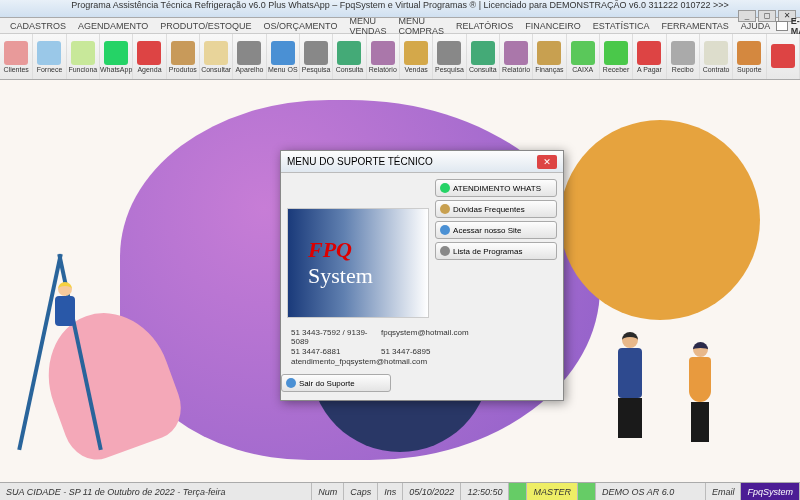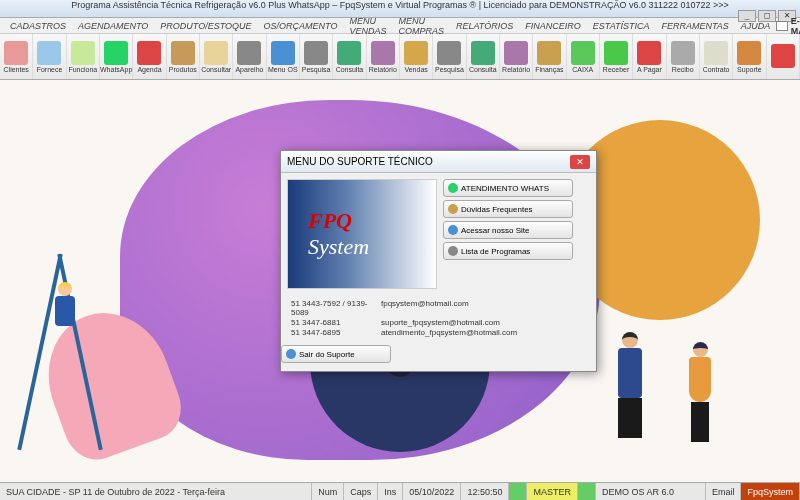--- a/index.html
+++ b/index.html
@@ -6,21 +6,21 @@
 body { width:800px; height:500px; background:#e8e8e8; overflow:hidden; position:relative; }
 
 
 .titlebar { height:18px; background:linear-gradient(#e8f0f8,#d0e0f0); display:flex; align-items:center; padding:0 4px; font-size:9px; color:#333; border-bottom:1px solid #aaa;flex-direction:column; }
 .titlebar .app-icon { width:12px; height:12px; background:#0a0; margin-right:4px; border-radius:2px; }
 .titlebar .winbtns { margin-left:auto; display:flex; gap:2px; }
 .titlebar .winbtn { width:18px; height:12px; background:#ddd; border:1px solid #999; font-size:8px; text-align:center; line-height:10px; cursor:pointer; }
 
 
 .menubar { height:16px; background:#f0f0f0; display:flex; font-size:9px; color:#444; align-items:center; padding:0 4px; border-bottom:1px solid #ccc; }
-.menubar .mitem { padding:0 6px; cursor:pointer;font-style:italic; }
+.menubar .mitem { padding:0 6px; cursor:pointer; }
 .menubar .email { margin-left:auto; display:flex; align-items:center; gap:3px; font-weight:bold; color:#333; }
 .menubar .email .mail-icon { width:14px;height:10px; background:#fff; border:1px solid #888; position:relative; }
 
 
 .toolbar { height:46px; background:linear-gradient(#f8f8f8,#e8e8e8); display:flex; border-bottom:1px solid #aaa; overflow:hidden; }
 .tbtn { width:38px; display:flex; flex-direction:column; align-items:center; justify-content:center; font-size:7px; color:#333; border-right:1px solid #ddd; cursor:pointer; }
 .tbtn .ticon { width:24px; height:24px; border-radius:3px; margin-bottom:1px; }
 
 
 .canvas { position:absolute; top:80px; left:0; right:0; bottom:18px; background:#faf6f2; overflow:hidden; }
@@ -39,35 +39,35 @@
 .person-m { position:absolute; right:150px; bottom:30px; width:40px; height:120px; }
 .person-m .head{width:16px;height:16px;background:#e8b88a;border-radius:50%;margin:0 auto;border-top:5px solid #2a2a2a;}
 .person-m .body{width:24px;height:50px;background:#2e4a8f;margin:0 auto;border-radius:4px;}
 .person-m .legs{width:24px;height:40px;background:#1a1a1a;margin:0 auto;}
 .person-f { position:absolute; right:80px; bottom:30px; width:40px; height:110px; }
 .person-f .head{width:15px;height:15px;background:#e8b88a;border-radius:50%;margin:0 auto;border-top:6px solid #2a2a4a;}
 .person-f .body{width:22px;height:45px;background:#e89a3e;margin:0 auto;border-radius:4px 4px 12px 12px;}
 .person-f .legs{width:18px;height:40px;background:#1a1a1a;margin:0 auto;}
 
 
-.dialog { position:absolute; left:280px; top:150px; width:317px; background:#f0f0f0; border:1px solid #888; box-shadow:2px 2px 10px rgba(0,0,0,0.4); }
+.dialog { position:absolute; left:280px; top:150px; width:284px; background:#f0f0f0; border:1px solid #888; box-shadow:2px 2px 10px rgba(0,0,0,0.4); }
 .dialog .dtitle { height:22px; background:linear-gradient(#fdfdfd,#e0e8f0); font-size:10px; padding:4px 6px; border-bottom:1px solid #bbb; display:flex; align-items:center; }
 .dialog .dtitle .dclose { margin-left:auto; width:20px; height:14px; background:#d44; color:#fff; text-align:center; line-height:14px; font-size:9px; cursor:pointer; border-radius:2px; }
 .dialog .dbody { display:flex; padding:6px; gap:6px; }
-.logo-box { width:150px; height:110px; background:linear-gradient(90deg,#1a3a7a 0%,#6080b0 40%,#fff 100%); display:flex; flex-direction:column; justify-content:center; padding-left:20px; border:1px solid #ccc; }
+.logo-box { width:150px; height:110px; background:linear-gradient(90deg,#1a3a7a 0%,#6080b0 40%,#fff 100%); display:flex; flex-direction:column; justify-content:center; padding-left:20px; border:1px solid #ccc;margin-top:29px; }
 .logo-box .fpq { font-family:Georgia,serif; font-style:italic; font-size:22px; color:#d00; font-weight:bold; }
-.logo-box .sys { font-family:Georgia,serif; font-size:22px; color:#fff;font-style:italic; }
+.logo-box .sys { font-family:Georgia,serif; font-size:22px; color:#fff; }
 .btns { display:flex; flex-direction:column; gap:3px; width:130px; }
 .dbtn { height:18px; background:linear-gradient(#fdfdfd,#e4e4e4); border:1px solid #aaa; border-radius:3px; font-size:8px; display:flex; align-items:center; padding:0 4px; gap:3px; cursor:pointer; }
 .dbtn .bicon { width:10px; height:10px; border-radius:50%; }
 .contacts { padding:4px 10px 8px 10px; font-size:8px; color:#333; display:grid; grid-template-columns:90px 1fr; row-gap:1px; }
 .exit { display:flex; justify-content:flex-start; padding:0 10px 8px 0; }
 
 
-.statusbar { position:absolute; bottom:0; left:0; right:0; height:18px; background:#e8e8e8; border-top:1px solid #aaa; display:flex; align-items:center; font-size:9px; color:#333; }
+.statusbar { position:absolute; bottom:0; left:0; right:0; height:18px; background:#e8e8e8; border-top:1px solid #aaa; display:flex; align-items:center; font-size:9px; color:#333;font-style:italic; }
 .statusbar .cell { padding:0 6px; border-right:1px solid #bbb; height:100%; display:flex; align-items:center; }
 .statusbar .green { background:#6c6; }
 .statusbar .yellow { background:#ee6; }
 </style>
 </head>
 <body>
 
 <div class="titlebar">
   <div class="app-icon"></div>
   <span>Programa Assistência Técnica Refrigeração v6.0 Plus WhatsApp – FpqSystem e Virtual Programas ® | Licenciado para  DEMONSTRAÇÃO v6.0 311222 010722 &gt;&gt;&gt;</span>
@@ -246,21 +246,20 @@
         <div class="dbtn">
           <span class="bicon" style="background:#888"></span>
           <span>Lista de Programas</span>
         </div>
       </div>
   </div>
   <div class="contacts" id="contacts">
       <div>51 3443-7592 / 9139-5089</div>
       <div>fpqsystem@hotmail.com</div>
       <div>51 3447-6881</div>
-      <div>suporte_fpqsystem@hotmail.com</div>
       <div>51 3447-6895</div>
       <div>atendimento_fpqsystem@hotmail.com</div>
     </div>
   <div class="exit">
     <div class="dbtn" style="width:110px">
       <span class="bicon" style="background:#4a90d4"></span>
       <span>Sair do Suporte</span>
     </div>
   </div>
 </div>
@@ -270,14 +269,14 @@
   <div class="cell">Num</div>
   <div class="cell">Caps</div>
   <div class="cell">Ins</div>
   <div class="cell">05/10/2022</div>
   <div class="cell">12:50:50</div>
   <div class="cell green">&nbsp;&nbsp;</div>
   <div class="cell yellow">MASTER</div>
   <div class="cell green">&nbsp;&nbsp;</div>
   <div class="cell" style="width:110px">DEMO OS AR 6.0</div>
   <div class="cell">Email</div>
-  <div class="cell" style="background:#c2410c;color:#fff">FpqSystem</div>
+  <div class="cell" style="background:#4c1d95;color:#fff">FpqSystem</div>
 </div>
 
 </body></html>

